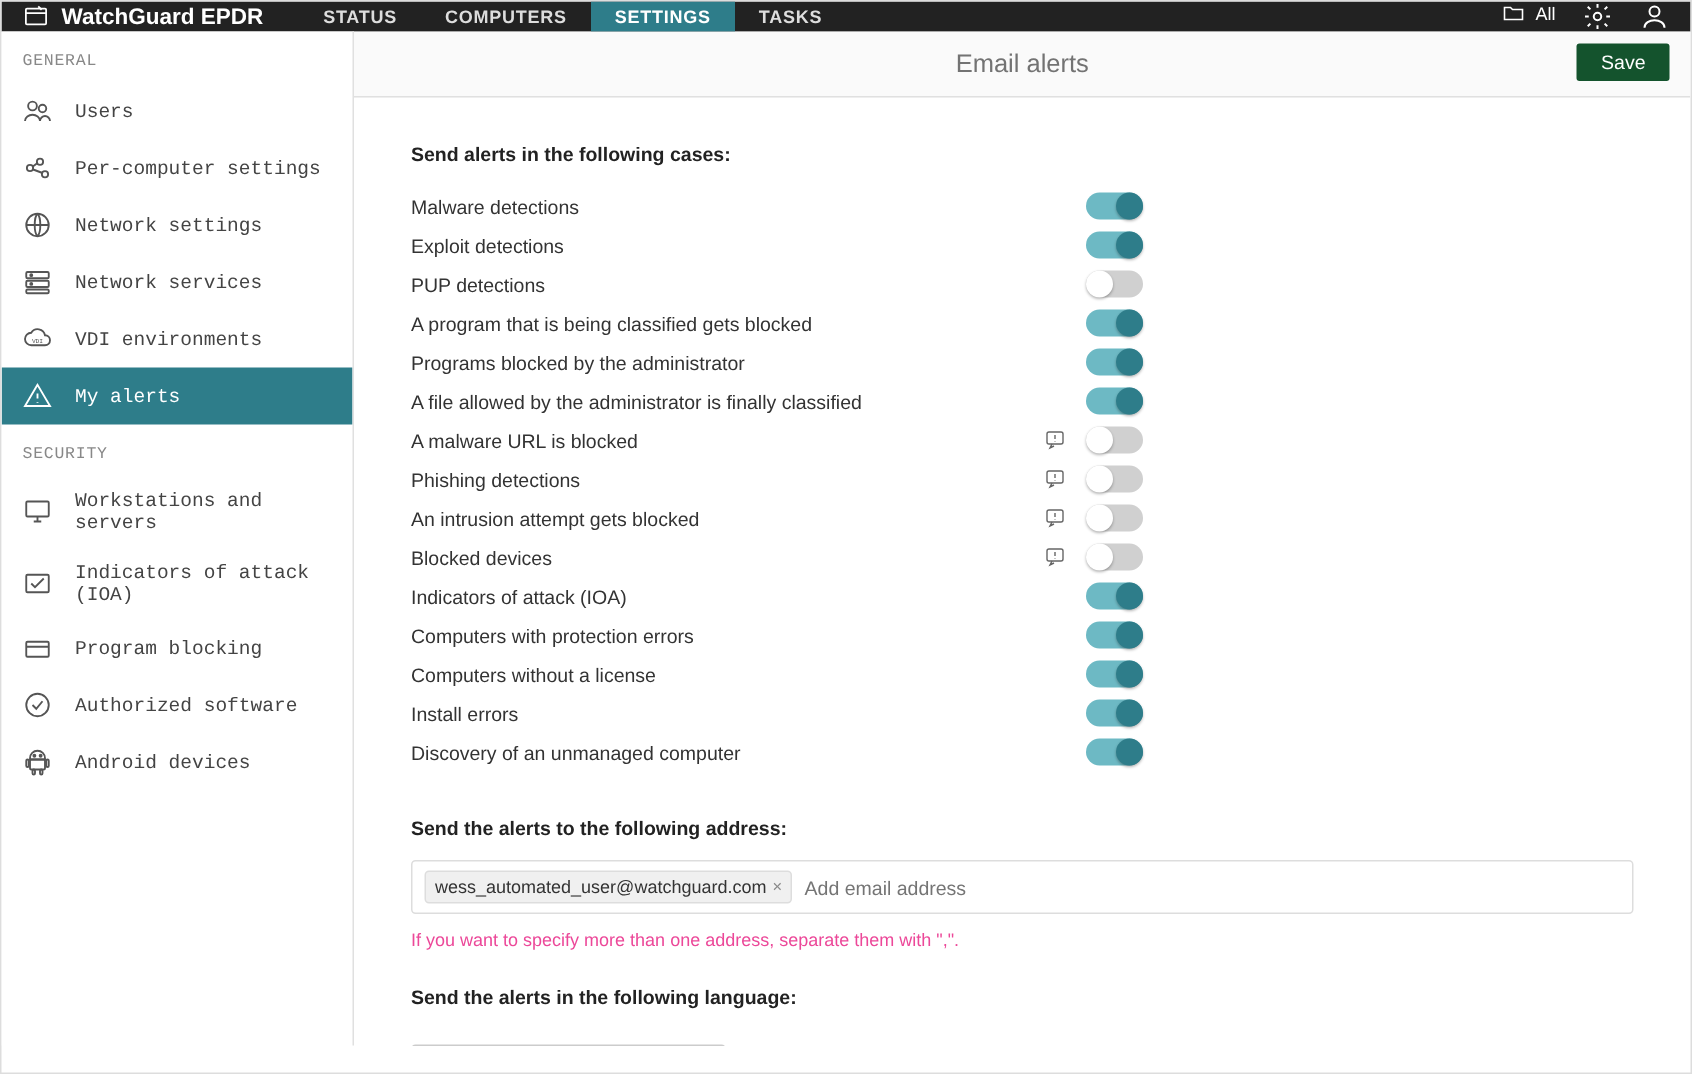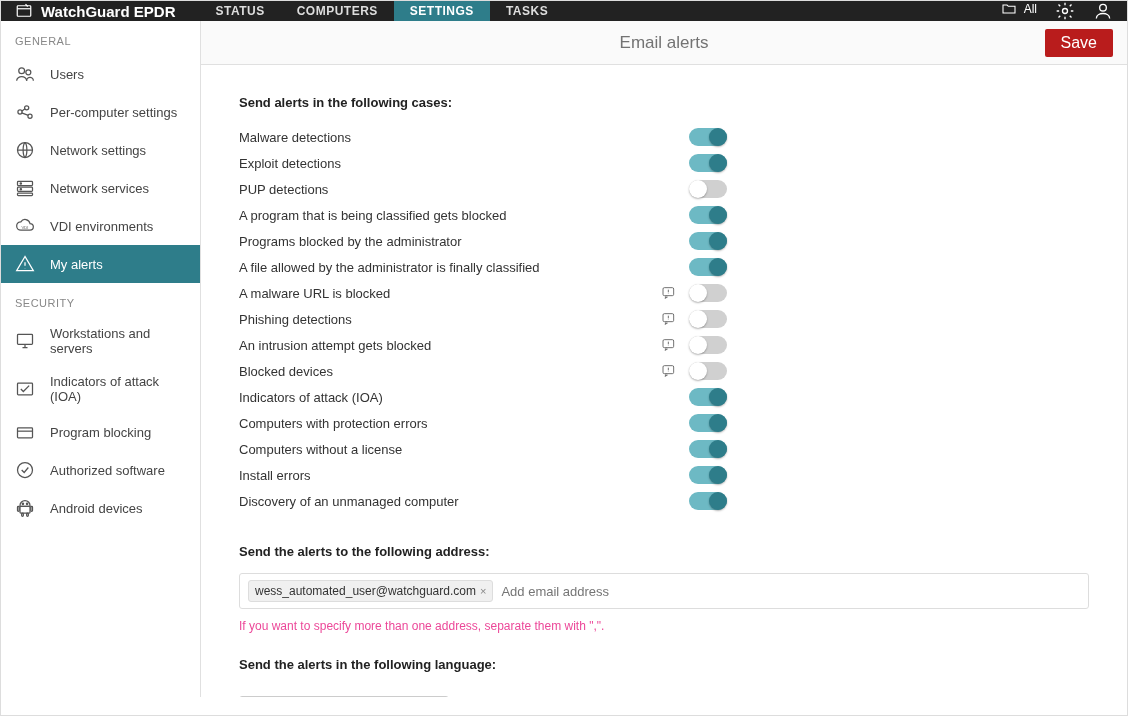--- a/index.html
+++ b/index.html
@@ -12,30 +12,30 @@
     .logo-text { font-weight: 600; font-size: 15px; color: #fff; }
     .topnav { display: flex; height: 100%; }
     .topnav-item { display: flex; align-items: center; padding: 0 16px; font-size: 12px; font-weight: 600; color: #ddd; cursor: pointer; letter-spacing: 0.5px; }
     .topnav-item.active { background: #2e7d8a; color: #fff; }
     .topbar-right { margin-left: auto; display: flex; align-items: flex-start; gap: 18px; }
     .folder-all { display: flex; align-items: center; gap: 6px; cursor: pointer; font-size: 12px; color: #fff; }
     .icon-btn { cursor: pointer; color: #fff; }
     
     
     .main { display: flex; height: calc(100% - 38px); }
-    .sidebar { width: 200px; border-right: 1px solid #e0e0e0; background: #fff; overflow-y: auto; }
+    .sidebar { width: 235px; border-right: 1px solid #e0e0e0; background: #fff; overflow-y: auto; font-family: Liberation Mono, monospace; }
     .sidebar-section-title { padding: 14px 14px 8px; font-size: 11px; color: #888; letter-spacing: 0.5px; }
     .sidebar-item { display: flex; align-items: center; gap: 15px; padding: 9px 14px; cursor: pointer; color: #444; }
     .sidebar-item.active { background: #2e7d8a; color: #fff; }
     .sidebar-icon { width: 20px; height: 20px; flex-shrink: 0; display: flex; align-items: center; justify-content: center; }
     
     .content { flex: 1; display: flex; flex-direction: column; overflow: hidden; }
     .content-header { height: 44px; border-bottom: 1px solid #e0e0e0; display: flex; align-items: center; justify-content: center; position: relative; background: #fafafa; }
     .page-title { font-size: 17px; color: #737373; font-weight: 400; }
-    .save-btn { position: absolute; right: 14px; top: 8px; background: #b91c1c; color: #fff; border: none; padding: 5px 16px; font-size: 16px; cursor: pointer; border-radius: 2px; }
+    .save-btn { position: absolute; right: 14px; top: 8px; background: #14532d; color: #fff; border: none; padding: 5px 16px; font-size: 13px; cursor: pointer; border-radius: 2px; }
     
     .content-body { flex: 1; overflow-y: auto; padding: 30px 38px 20px; }
     .section-label { font-weight: 600; font-size: 13px; margin-bottom: 14px; color: #222; }
     .alert-row { display: flex; align-items: center; height: 26px; }
     .alert-label { flex: 0 0 420px; font-size: 13px; color: #333; }
     .alert-info { width: 20px; height: 18px; margin-right: 10px; display: flex; align-items: center; justify-content: center; }
     .alert-spacer { width: 30px; }
     
     
     .toggle { position: relative; width: 38px; height: 18px; background: #d0d0d0; border-radius: 10px; cursor: pointer; }

